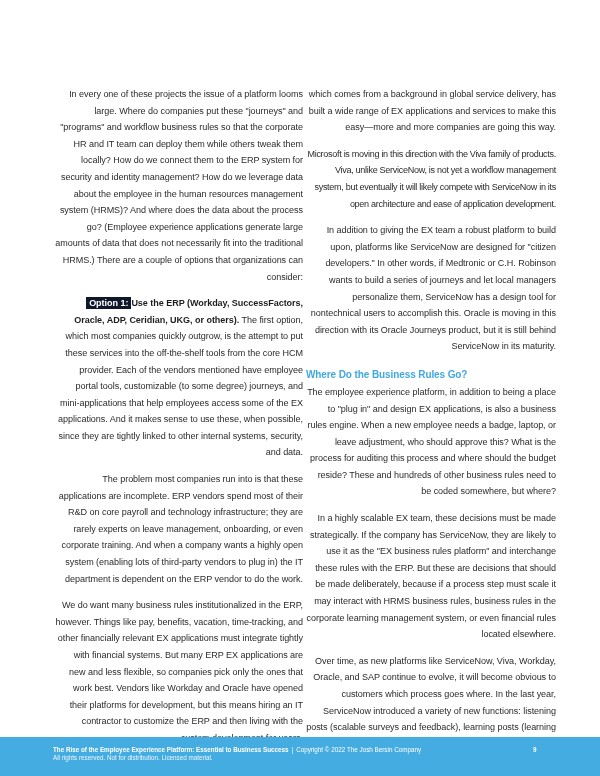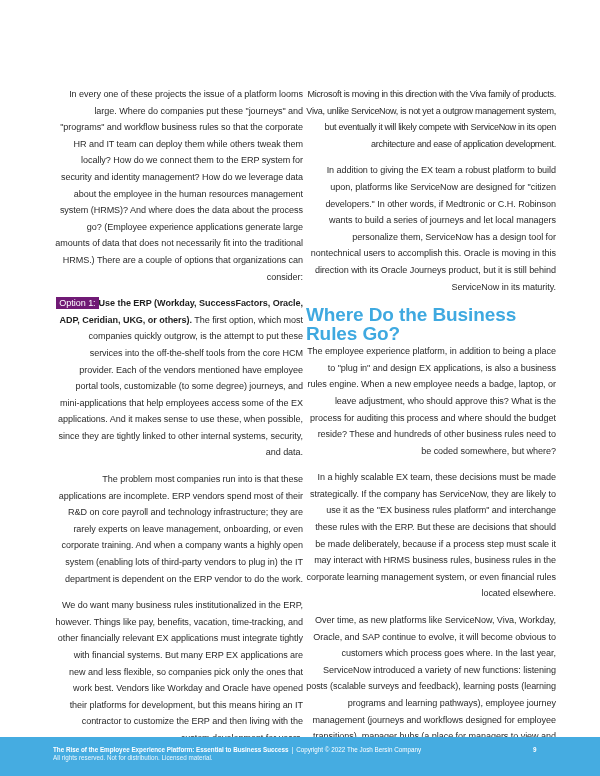--- a/index.html
+++ b/index.html
@@ -5,25 +5,25 @@
     html, body { margin: 0; padding: 0; }
     body {
       width: 600px; height: 776px; background: #ffffff; position: relative; overflow: hidden;
       font-family: "Liberation Sans", sans-serif; color: #2b2b2b;
     }
     .col { position: absolute; top: 86px; width: 248px; font-size: 9.05px; line-height: 16.6px; letter-spacing: -0.05px; }
     .col-left { left: 55px; }
     .col-right { left: 306px; width: 250px; }
     p { margin: 0 0 10px 0; text-align: right; }
     .badge {
-      background: #701a75; color: #ffffff; font-weight: normal; padding: 1px 3px; margin-right: 0;
+      background: #0f172a; color: #ffffff; font-weight: bold; padding: 1px 3px; margin-right: 0;
     }
     b.lead { font-weight: bold; color: #1e1e1e; }
     h2.section {
-      margin: 0 0 0 0; font-size: 19px; line-height: 19px; font-weight: bold; color: #3fa9e0; letter-spacing: -0.1px;
+      margin: 0 0 0 0; font-size: 10px; line-height: 19px; font-weight: bold; color: #3fa9e0; letter-spacing: -0.1px;
     }
     .tight { letter-spacing: -0.3px; }
     .footer {
       position: absolute; left: 0; top: 737px; width: 600px; height: 39px; background: #45ace1; color: #ffffff;
       font-size: 6.3px; line-height: 8px;
     }
     .footer .line1 { position: absolute; left: 53px; top: 9px; white-space: nowrap; }
     .footer .line2 { position: absolute; left: 53px; top: 17px; white-space: nowrap; opacity: 0.9; }
     .footer .title { font-weight: bold; }
     .footer .sep { margin: 0 3px; }
@@ -38,21 +38,22 @@
     <span class="badge">Option 1:</span><b class="lead">Use the ERP (Workday, SuccessFactors, Oracle, ADP, Ceridian, UKG, or others).</b><span> The first option, which most companies quickly outgrow, is the attempt to put these services into the off-the-shelf tools from the core HCM provider. Each of the vendors mentioned have employee portal tools, customizable (to some degree) journeys, and mini-applications that help employees access some of the EX applications. And it makes sense to use these, when possible, since they are tightly linked to other internal systems, security, and data.</span>
   </p>
   <p>The problem most companies run into is that these applications are incomplete. ERP vendors spend most of their R&amp;D on core payroll and technology infrastructure; they are rarely experts on leave management, onboarding, or even corporate training. And when a company wants a highly open system (enabling lots of third-party vendors to plug in) the IT department is dependent on the ERP vendor to do the work.</p>
   <p>We do want many business rules institutionalized in the ERP, however. Things like pay, benefits, vacation, time-tracking, and other financially relevant EX applications must integrate tightly with financial systems. But many ERP EX applications are new and less flexible, so companies pick only the ones that work best. Vendors like Workday and Oracle have opened their platforms for development, but this means hiring an IT contractor to customize the ERP and then living with the custom development for years.</p>
   <p>
     <span class="badge">Option 2:</span><b class="lead">Use a scalable EXP.</b><span> The second option, which is now becoming mainstream, is to invest in a platform like ServiceNow (or Microsoft Viva, Applaud, Salesforce Portal, and others) to manage and integrate these solutions. ServiceNow,</span>
   </p>
 </div>
 
 <div class="col col-right">
-  <p class="tight">Microsoft is moving in this direction with the Viva family of products. Viva, unlike ServiceNow, is not yet a outgrow management system, but eventually it will likely compete with ServiceNow in its open architecture and ease of application development.</p>
+  <p>which comes from a background in global service delivery, has built a wide range of EX applications and services to make this easy—more and more companies are going this way.</p>
+  <p class="tight">Microsoft is moving in this direction with the Viva family of products. Viva, unlike ServiceNow, is not yet a workflow management system, but eventually it will likely compete with ServiceNow in its open architecture and ease of application development.</p>
   <p>In addition to giving the EX team a robust platform to build upon, platforms like ServiceNow are designed for "citizen developers." In other words, if Medtronic or C.H. Robinson wants to build a series of journeys and let local managers personalize them, ServiceNow has a design tool for nontechnical users to accomplish this. Oracle is moving in this direction with its Oracle Journeys product, but it is still behind ServiceNow in its maturity.</p>
   <h2 class="section">Where Do the Business Rules Go?</h2>
   <p>The employee experience platform, in addition to being a place to "plug in" and design EX applications, is also a business rules engine. When a new employee needs a badge, laptop, or leave adjustment, who should approve this? What is the process for auditing this process and where should the budget reside? These and hundreds of other business rules need to be coded somewhere, but where?</p>
   <p>In a highly scalable EX team, these decisions must be made strategically. If the company has ServiceNow, they are likely to use it as the "EX business rules platform" and interchange these rules with the ERP. But these are decisions that should be made deliberately, because if a process step must scale it may interact with HRMS business rules, business rules in the corporate learning management system, or even financial rules located elsewhere.</p>
   <p>Over time, as new platforms like ServiceNow, Viva, Workday, Oracle, and SAP continue to evolve, it will become obvious to customers which process goes where. In the last year, ServiceNow introduced a variety of new functions: listening posts (scalable surveys and feedback), learning posts (learning programs and learning pathways), employee journey management (journeys and workflows designed for employee transitions), manager hubs (a place for managers to view and support employee journeys), and employee center (a single unified productized portal and mobile app).</p>
 </div>
 
 <div class="footer">
   <div class="line1">
     <span class="title">The Rise of the Employee Experience Platform: Essential to Business Success</span><span class="sep">|</span><span>Copyright © 2022 The Josh Bersin Company</span>

